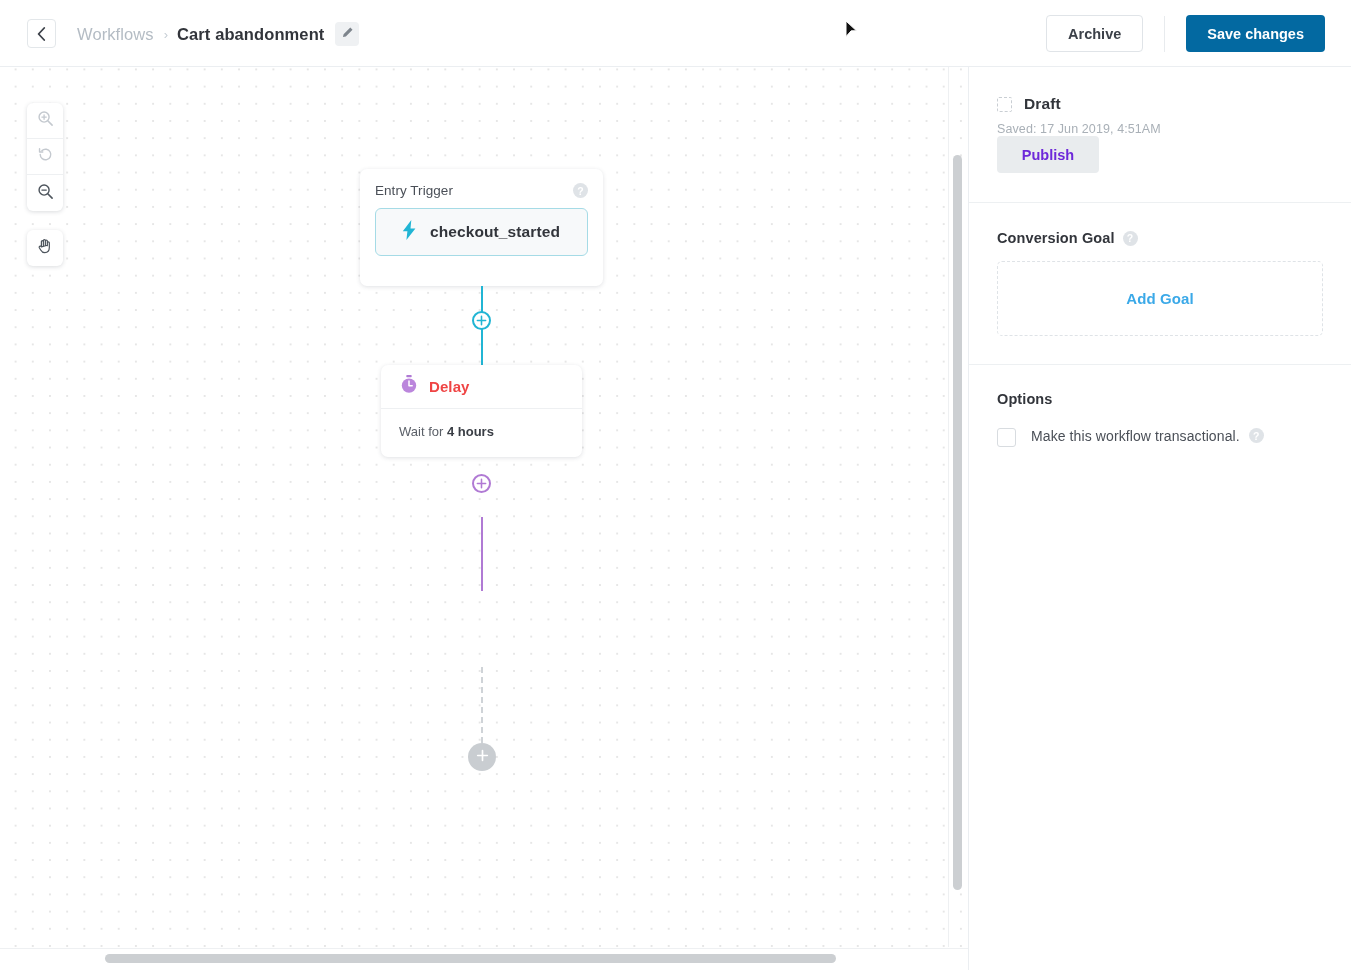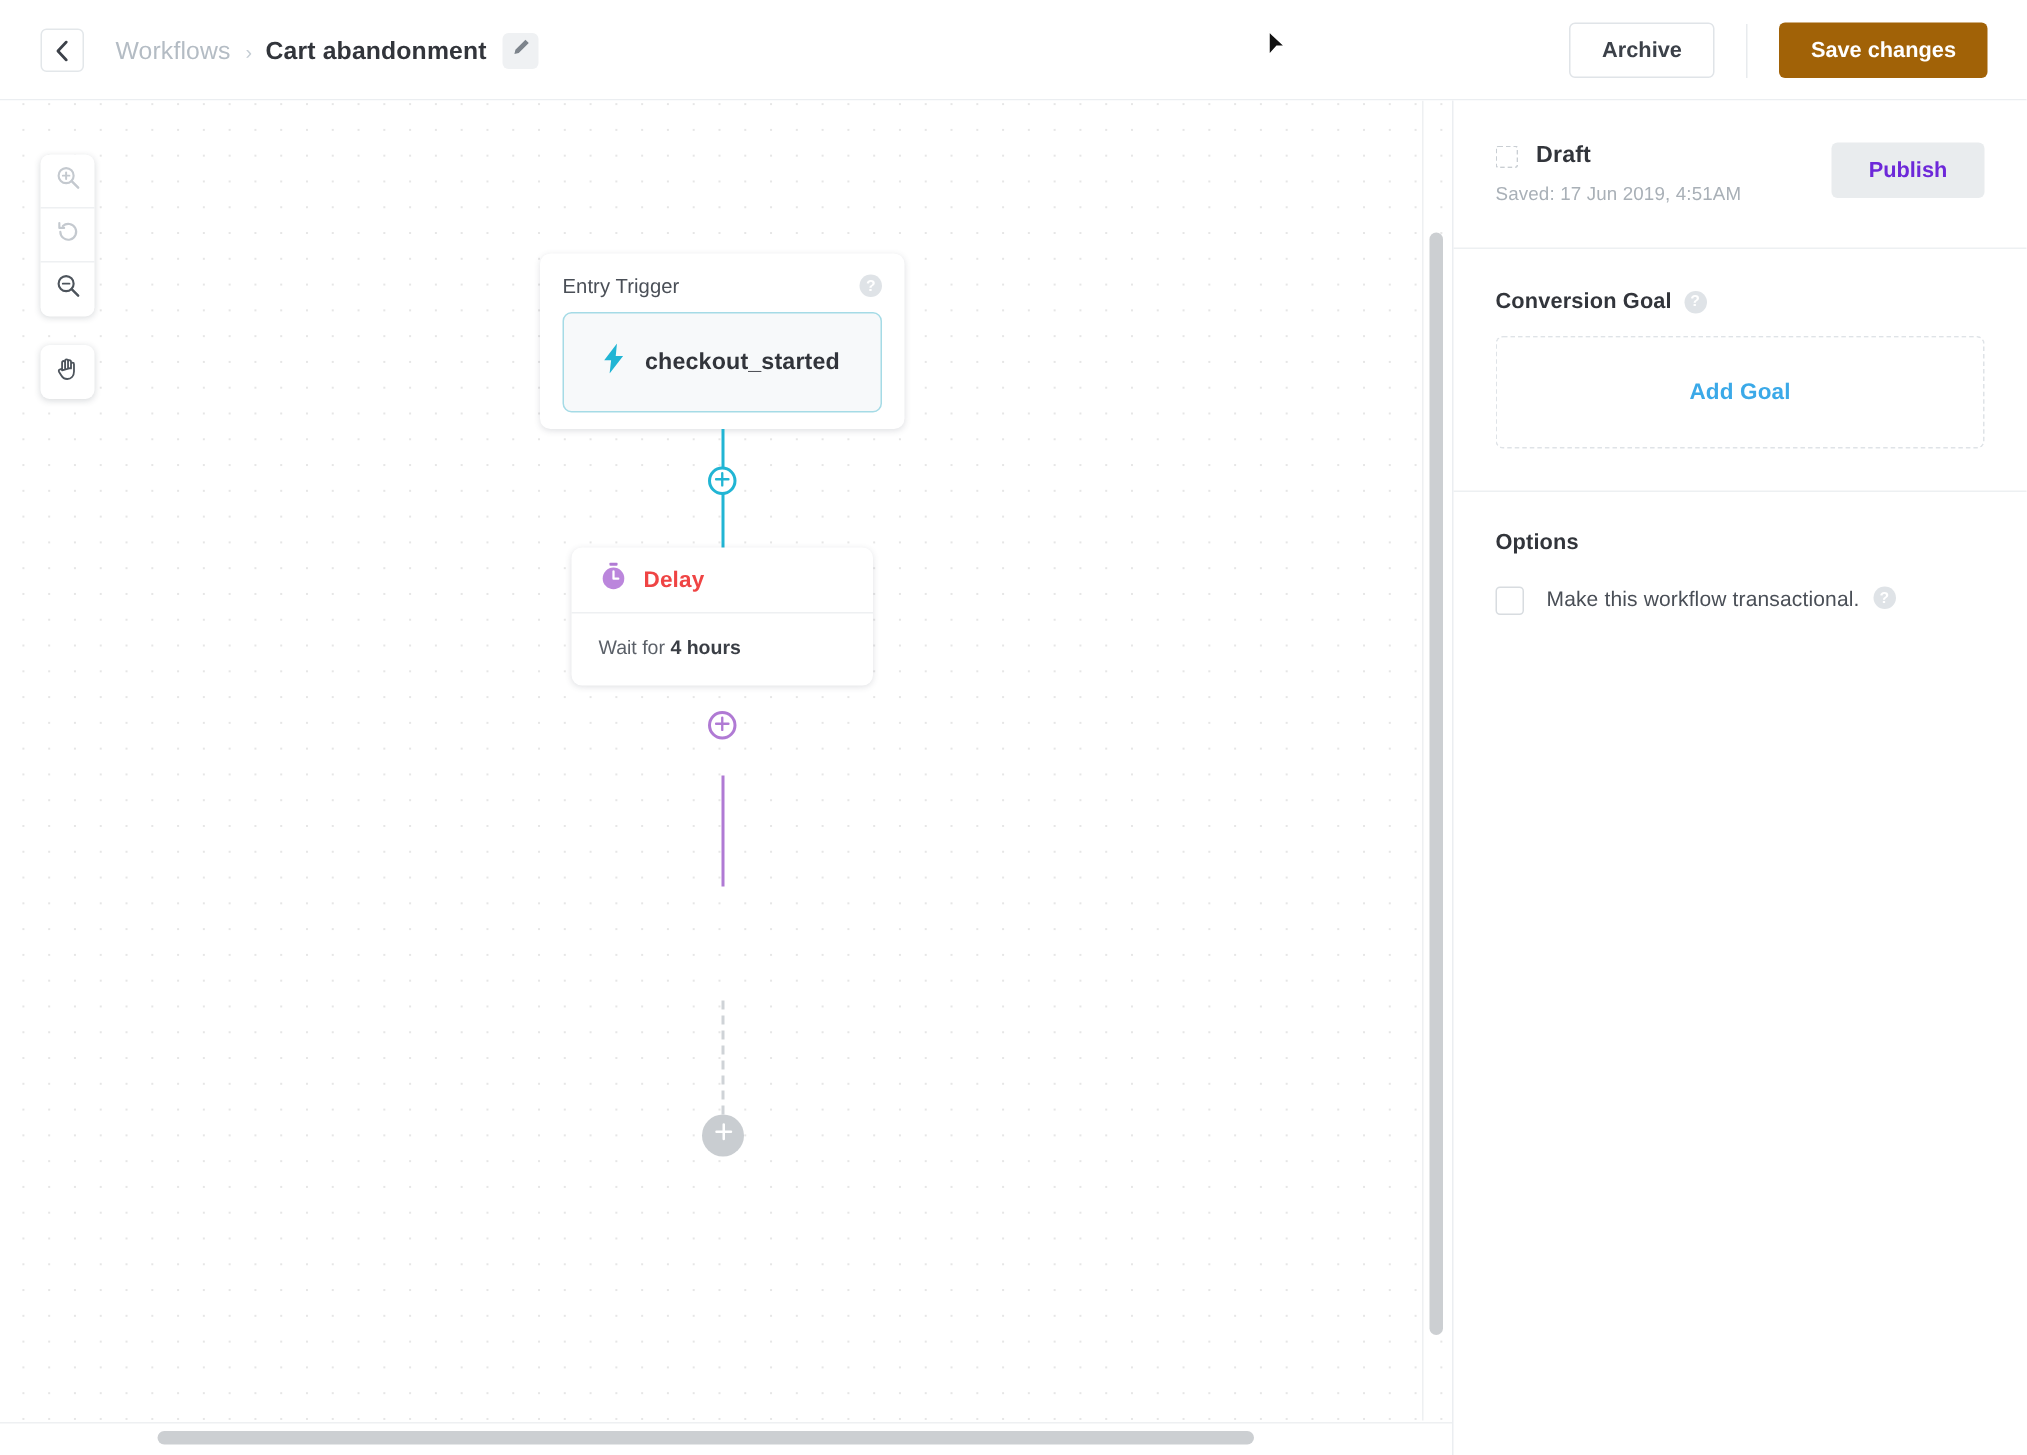--- a/index.html
+++ b/index.html
@@ -56,21 +56,21 @@
     height: 37px; padding: 0 21px;
     border: 1px solid #e0e4e8; border-radius: 4px;
     background: #fff; color: #3c4149;
     font-size: 14.5px; font-family: inherit; font-weight: bold;
     cursor: pointer; display: flex; align-items: center;
   }
   .vdiv { width: 1px; height: 36px; background: #e8ebee; margin: 0 21px; }
   .btn-save {
     height: 37px; padding: 16px 21px;
     border: none; border-radius: 4px;
-    background: #a16207; color: #fff;
+    background: #0369a1; color: #fff;
     font-size: 14.5px; font-family: inherit; font-weight: bold;
     cursor: pointer; display: flex; align-items: center;
   }
 
   
   .canvas-wrap {
     position: absolute; top: 67px; left: 0;
     width: 968px; height: 903px;
     background: #ffffff;
     overflow: hidden;
@@ -126,21 +126,21 @@
   }
   .entry-title { font-size: 13.5px; color: #4a4f57; letter-spacing: .05px; }
   .help-icon {
     width: 15px; height: 15px; border-radius: 50%;
     background: #dfe3e7; color: #fff;
     font-size: 10.5px; font-weight: bold;
     display: flex; align-items: center; justify-content: center;
     cursor: pointer; font-family: inherit;
   }
   .entry-inner {
-    height: 67px; border: 1px solid #a5dbe6; border-radius: 6px;
+    height: 48px; border: 1px solid #a5dbe6; border-radius: 6px;
     background: #f7f9fa;
     display: flex; align-items: center; padding-left: 26px;
     cursor: pointer;
     text-align: center;
   }
   .entry-inner-label {
     font-size: 15.5px; color: #32353b; font-weight: bold;
     margin-left: 13px; letter-spacing: .1px;
   }
 
@@ -214,20 +214,21 @@
     width: 383px; height: 903px;
     background: #ffffff;
     border-left: 1px solid #ebeef1;
   }
   .panel-sec { padding: 0 28px; }
   .panel-divider { height: 1px; background: #edf0f2; margin: 0; }
 
   .status-row {
     display: flex; align-items: flex-start;
     padding: 28px 28px 0 28px;
+    flex-direction: column;
   }
   .status-left { flex: 1; }
   .status-title-line { display: flex; align-items: center; }
   .draft-icon {
     width: 15px; height: 15px;
     border: 1.5px dashed #c9ced3; border-radius: 2px;
   }
   .status-title {
     font-size: 15.5px; color: #32353b; font-weight: bold;
     margin-left: 12px; letter-spacing: .1px;

